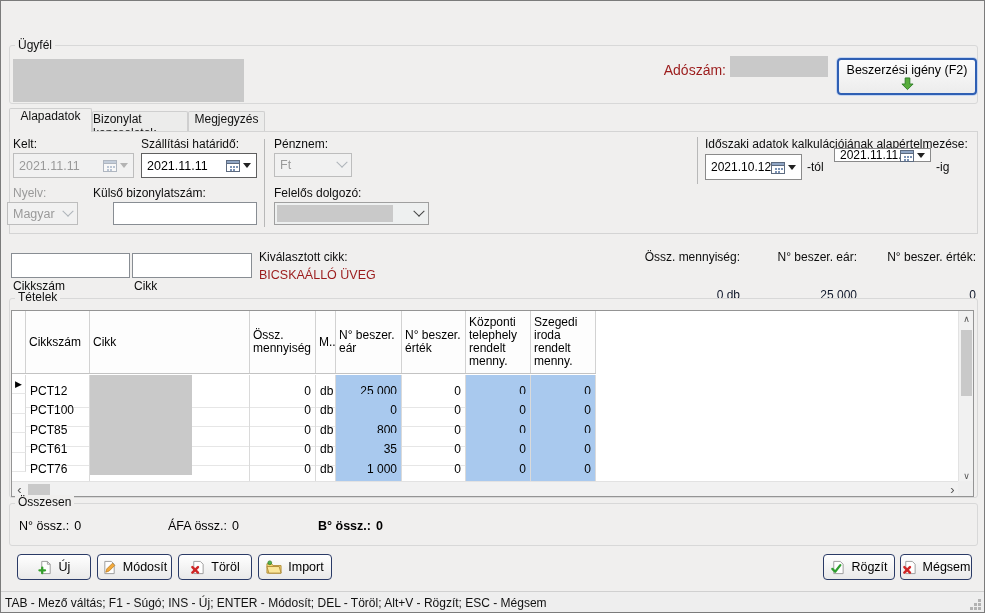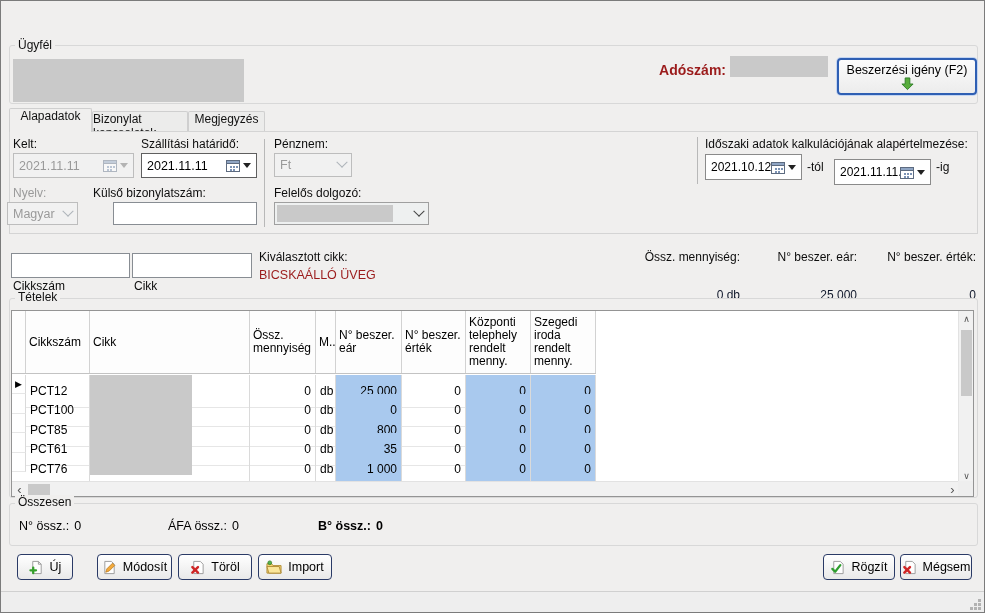--- a/index.html
+++ b/index.html
@@ -87,21 +87,21 @@
 </head>
 <body>
 
 <div class="window">
 
 
   <div class="gb" style="left:8px;top:44px;width:969px;height:59px">
     <span class="gb-label" style="left:5px;top:-8px">Ügyfél</span>
   </div>
   <div class="redact" style="left:12px;top:58px;width:231px;height:43px"></div>
-  <span class="lbl red" style="right:258px;top:61px;font-size:14px;font-weight:bold">Adószám:</span>
+  <span class="lbl red" style="right:258px;top:61px;font-size:14px;font-weight:normal">Adószám:</span>
   <div class="redact" style="left:729px;top:55px;width:98px;height:21px"></div>
   <div class="f2btn">
     <span>Beszerzési igény (F2)</span>
     <svg width="15" height="14" viewBox="0 0 16 15">
       <path d="M5.5 1h5v6.5H14L8 13.5 2 7.5h3.5z" fill="#57ad3c" stroke="#2e7d28" stroke-width="1"></path>
     </svg>
   </div>
 
   <div class="tab active" style="left:8px;top:107px;width:83px;height:24px">
       <span>Alapadatok</span>
@@ -166,21 +166,21 @@
   <div class="dtp en" style="left:704px;top:153px;width:97px;height:26px;border-color:#8a8a8a">
     <span class="dtp-text" style="font-size:12px">2021.10.12.</span>
     <svg class="cal" viewBox="0 0 14 13">
         <rect x="0.5" y="1.5" width="13" height="11" fill="#fff" stroke="#5d6b80"></rect>
         <rect x="0.5" y="1.5" width="13" height="3" fill="#8fa5c4" stroke="#5d6b80"></rect>
         <path d="M4 7h2v2H4zM7 7h2v2H7zM10 7h2v2h-2zM4 10h2v2H4zM7 10h2v2H7z" fill="#7c93b5"></path>
       </svg>
     <span class="tri"></span>
   </div>
   <span class="lbl" style="left:806px;top:159px">-tól</span>
-  <div class="dtp en" style="left:833px;top:158px;width:97px;height:26px;border-color:#8a8a8a">
+  <div class="dtp en" style="left:833px;top:147px;width:97px;height:14px;border-color:#8a8a8a">
     <span class="dtp-text" style="font-size:12px">2021.11.11.</span>
     <svg class="cal" viewBox="0 0 14 13">
         <rect x="0.5" y="1.5" width="13" height="11" fill="#fff" stroke="#5d6b80"></rect>
         <rect x="0.5" y="1.5" width="13" height="3" fill="#8fa5c4" stroke="#5d6b80"></rect>
         <path d="M4 7h2v2H4zM7 7h2v2H7zM10 7h2v2h-2zM4 10h2v2H4zM7 10h2v2H7z" fill="#7c93b5"></path>
       </svg>
     <span class="tri"></span>
   </div>
   <span class="lbl" style="left:935px;top:159px">-ig</span>
 
@@ -299,21 +299,21 @@
   <div class="tot" style="left:18px">
     <span>N° össz.:</span><span class="tv">0</span>
   </div>
   <div class="tot" style="left:167px">
     <span>ÁFA össz.:</span><span class="tv">0</span>
   </div>
   <div class="tot bold" style="left:317px">
     <span>B° össz.:</span><span class="tv">0</span>
   </div>
 
-  <div class="abtn" style="left:16px;top:553px;width:56px">
+  <div class="abtn" style="left:16px;top:553px;width:74px">
     <svg width="15" height="15" viewBox="0 0 16 16">
       <path d="M4 1.5h6l3 3v10H4z" fill="#fefefe" stroke="#9a9a9a"></path>
         <path d="M10 1.5v3h3" fill="none" stroke="#9a9a9a"></path>
       <g stroke="#35a02c" stroke-width="2.4" stroke-linecap="round">
           <line x1="4.5" y1="8" x2="4.5" y2="14"></line>
           <line x1="1.5" y1="11" x2="7.5" y2="11"></line>
         </g>
     </svg>
     <span>Új</span>
   </div>
@@ -354,20 +354,21 @@
       <path d="M4 1.5h7l3 3v10H4z" fill="#fefefe" stroke="#9a9a9a"></path>
       <g stroke="#cf2626" stroke-width="2.6" stroke-linecap="round">
           <line x1="2.5" y1="7.5" x2="8.5" y2="13.5"></line>
           <line x1="8.5" y1="7.5" x2="2.5" y2="13.5"></line>
         </g>
     </svg>
     <span>Mégsem</span>
   </div>
 
   <div class="statusbar">
+    <span>TAB - Mező váltás; F1 - Súgó; INS - Új; ENTER - Módosít; DEL - Töröl;  Alt+V - Rögzít; ESC - Mégsem</span>
     <svg class="grip" width="11" height="11" viewBox="0 0 11 11">
       <g fill="#b2b2b2">
           <rect x="8" y="0" width="3" height="3"></rect>
           <rect x="8" y="4" width="3" height="3"></rect>
           <rect x="4" y="4" width="3" height="3"></rect>
           <rect x="8" y="8" width="3" height="3"></rect>
           <rect x="4" y="8" width="3" height="3"></rect>
           <rect x="0" y="8" width="3" height="3"></rect>
         </g>
     </svg>

